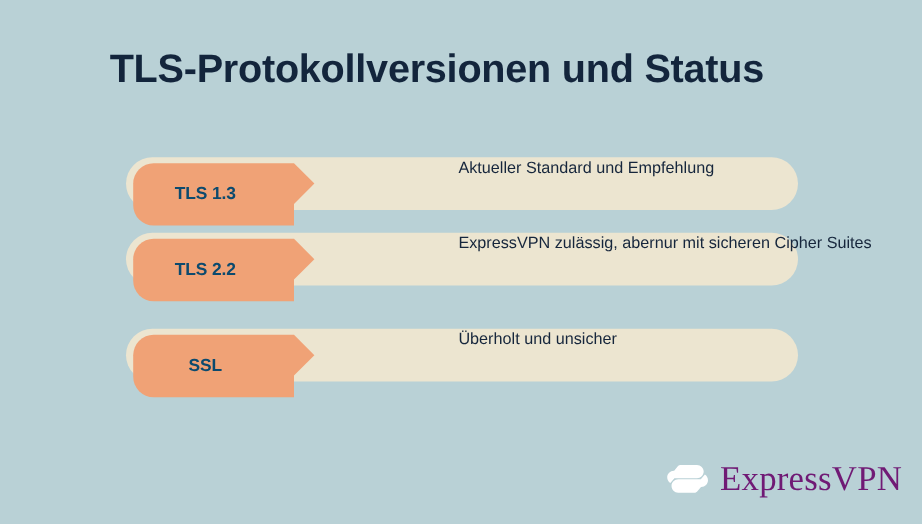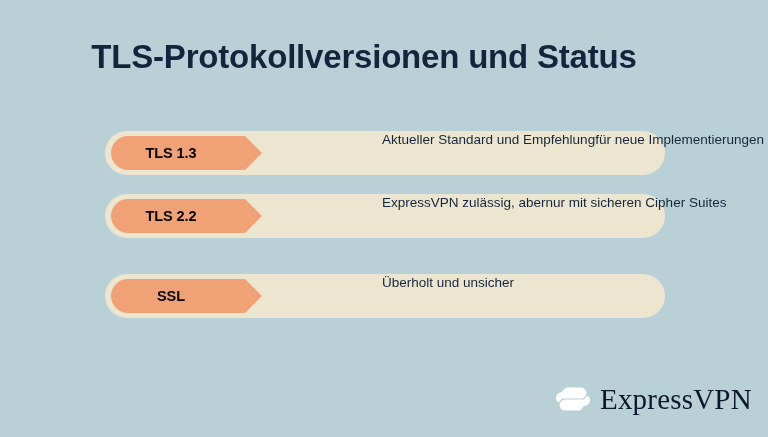--- a/index.html
+++ b/index.html
@@ -49,28 +49,28 @@
     background: #ece5d0;
     border-radius: 22px;
   }
   .row:last-child { margin-bottom: 0; margin-top: 36px; }
 
   
   .tag {
     position: absolute;
     left: 6px;
     top: 5px;
-    height: 34px;
+    height: 52px;
     background: #f0a276;
     border-top-left-radius: 17px;
     border-bottom-left-radius: 17px;
     display: flex;
     align-items: center;
     justify-content: center;
-    color: #000000;
+    color: #0c4a6e;
     font-size: 14.5px;
     font-weight: 700;
     letter-spacing: -0.1px;
     white-space: nowrap;
     box-sizing: border-box;
     padding-right: 14px;
   }
   .tag::after {
     content: "";
     position: absolute;
@@ -114,39 +114,38 @@
     width: 40px;
     height: 40px;
     display: block;
   }
   .logo-word {
     margin-left: 7px;
     font-family: "Liberation Serif", serif;
     font-size: 29px;
     line-height: 29px;
     font-weight: 400;
-    color: #0f172a;
+    color: #701a75;
     letter-spacing: 0.2px;
     white-space: nowrap;
   }
 </style>
 </head>
 <body>
 
 <div id="infographic">
 
   <div class="title">TLS-Protokollversionen und Status</div>
 
   <div class="rows">
 
     <div class="row">
       <div class="tag w-std">TLS 1.3</div>
       <div class="desc x-std">
         <span>Aktueller Standard und Empfehlung</span>
-        <span>für neue Implementierungen</span>
       </div>
     </div>
 
     <div class="row">
       <div class="tag w-std">TLS 2.2</div>
       <div class="desc x-std">
         <span>ExpressVPN zulässig, aber</span>
         <span>nur mit sicheren Cipher Suites</span>
       </div>
     </div>

